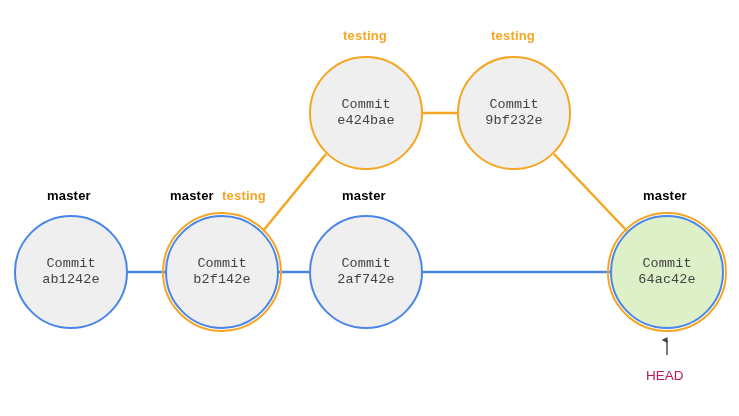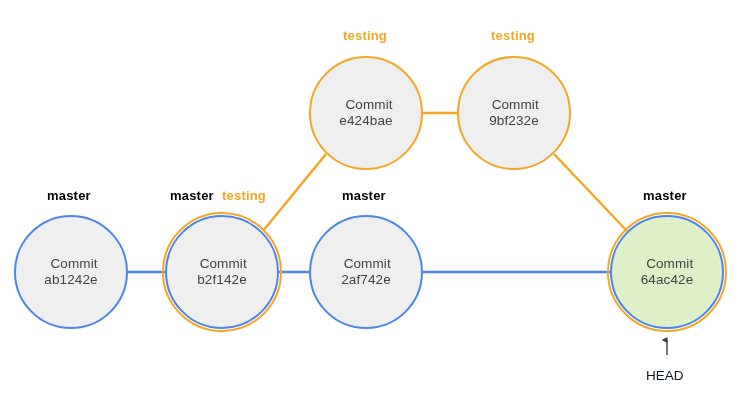--- a/index.html
+++ b/index.html
@@ -24,21 +24,22 @@
     width: 739px;
     height: 416px;
   }
   .node {
     position: absolute;
     border-radius: 50%;
     box-sizing: border-box;
     display: flex;
     align-items: center;
     justify-content: center;
-    text-align: right;
+    text-align: center;
+    font-family: Liberation Mono, monospace;
   }
   .node .node-text {
     font-size: 13.5px;
     line-height: 16px;
     color: #434343;
     letter-spacing: 0.1px;
     white-space: pre-line;
     pointer-events: none;
   }
   
@@ -54,21 +55,21 @@
     font-size: 13px;
     font-weight: bold;
     white-space: nowrap;
     letter-spacing: 0.2px;
   }
   .label-master { color: #000000; }
   .label-testing { color: #f5a623; }
   .head-label {
     position: absolute;
     font-size: 13.5px;
-    color: #0f172a;
+    color: #be185d;
     white-space: nowrap;
   }
 </style>
 </head>
 <body>
 
 <div id="canvas">
 
   <svg id="edges" viewBox="0 0 739 416">
       <line x1="128" y1="272" x2="165" y2="272" stroke="#4a86e8" stroke-width="2.5" stroke-linecap="butt"></line>

